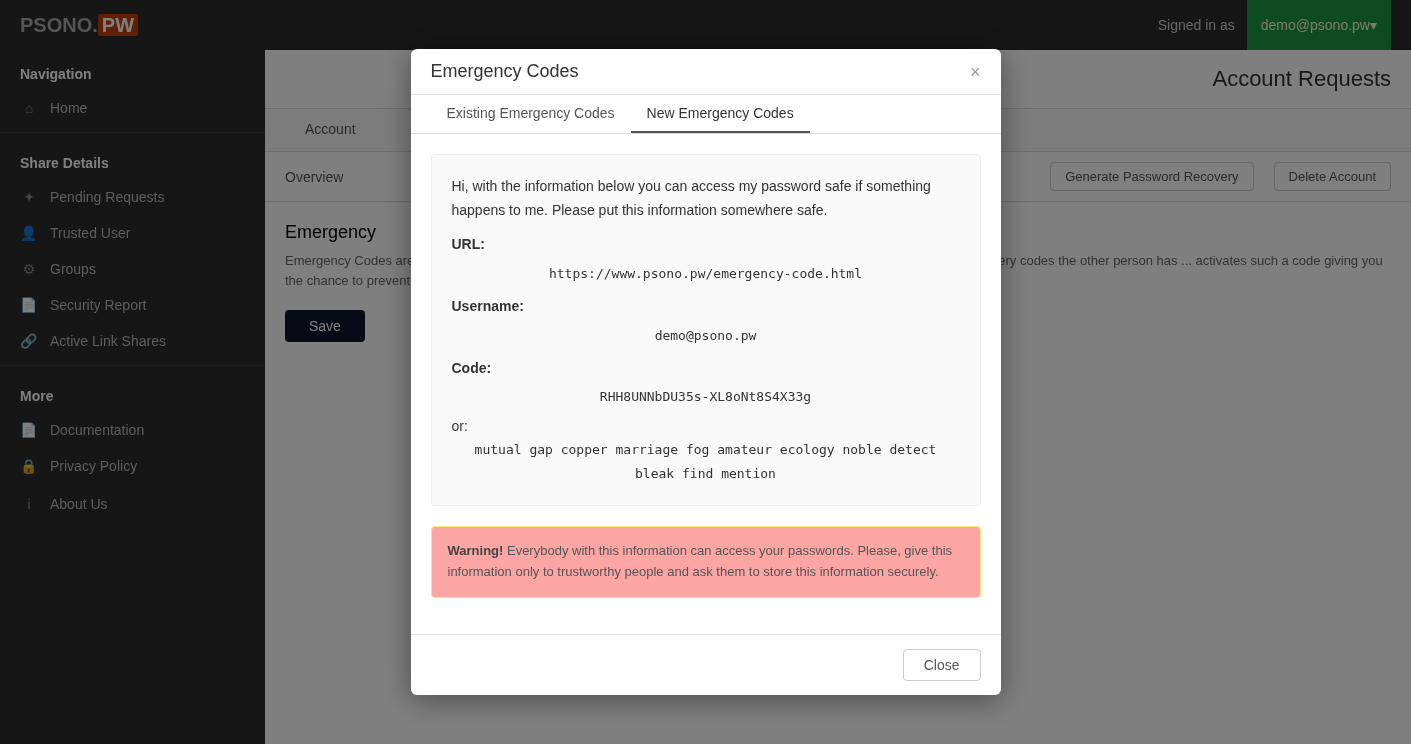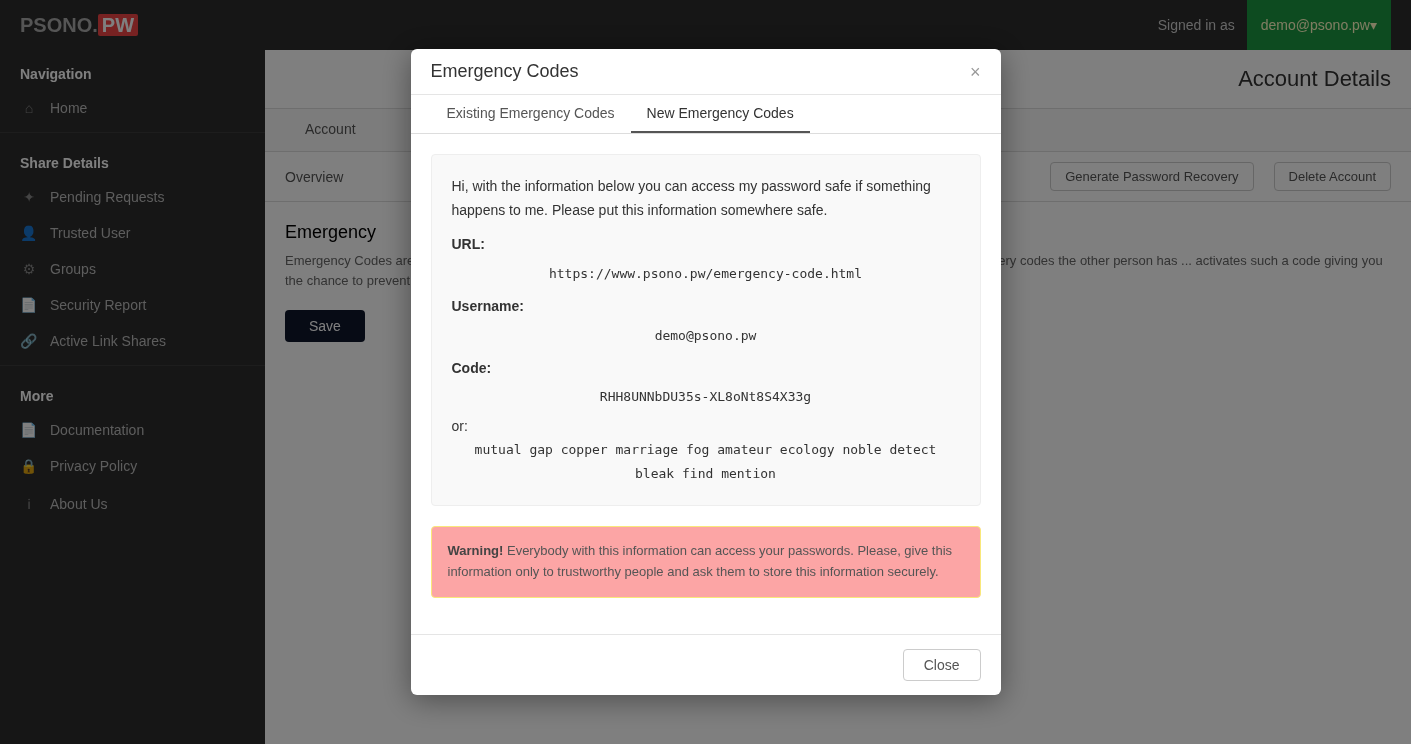--- a/index.html
+++ b/index.html
@@ -14,21 +14,21 @@
       justify-content: space-between;
       padding: 0 20px;
       flex-shrink: 0;
     }
     .topbar-logo {
       font-size: 20px;
       font-weight: bold;
       color: #fff;
     }
     .topbar-logo .psono { color: #aaa; }
-    .topbar-logo .pw { color: #1a9641; background: #ef4444; color: #fff; padding: 0 4px; border-radius: 2px; }
+    .topbar-logo .pw { color: #1a9641; background: #c2410c; color: #fff; padding: 0 4px; border-radius: 2px; }
     .topbar-right {
       display: flex;
       align-items: center;
       gap: 12px;
     }
     .signed-in-text { color: #ccc; font-size: 14px; }
     .user-btn {
       background: #1a9641;
       color: #fef9c3;
       border: none;
@@ -340,21 +340,21 @@
     </div>
     <div class="sidebar-item">
       <span class="sidebar-icon">ℹ</span>
       <span>About Us</span>
     </div>
   </nav>
 
   <div class="content">
     <div class="content-inner">
       <div class="content-header">
-        <span class="page-title">Account Details</span>
+        <span class="page-title">Account Requests</span>
       </div>
       <div class="account-tabs">
         <div class="account-tab">Account</div>
       </div>
       <div class="sub-tabs">
         <div class="sub-tab">Overview</div>
         <div class="sub-tab-spacer"></div>
         <button class="action-btn">Generate Password Recovery</button>
         <button class="action-btn action-btn-danger">Delete Account</button>
       </div>

